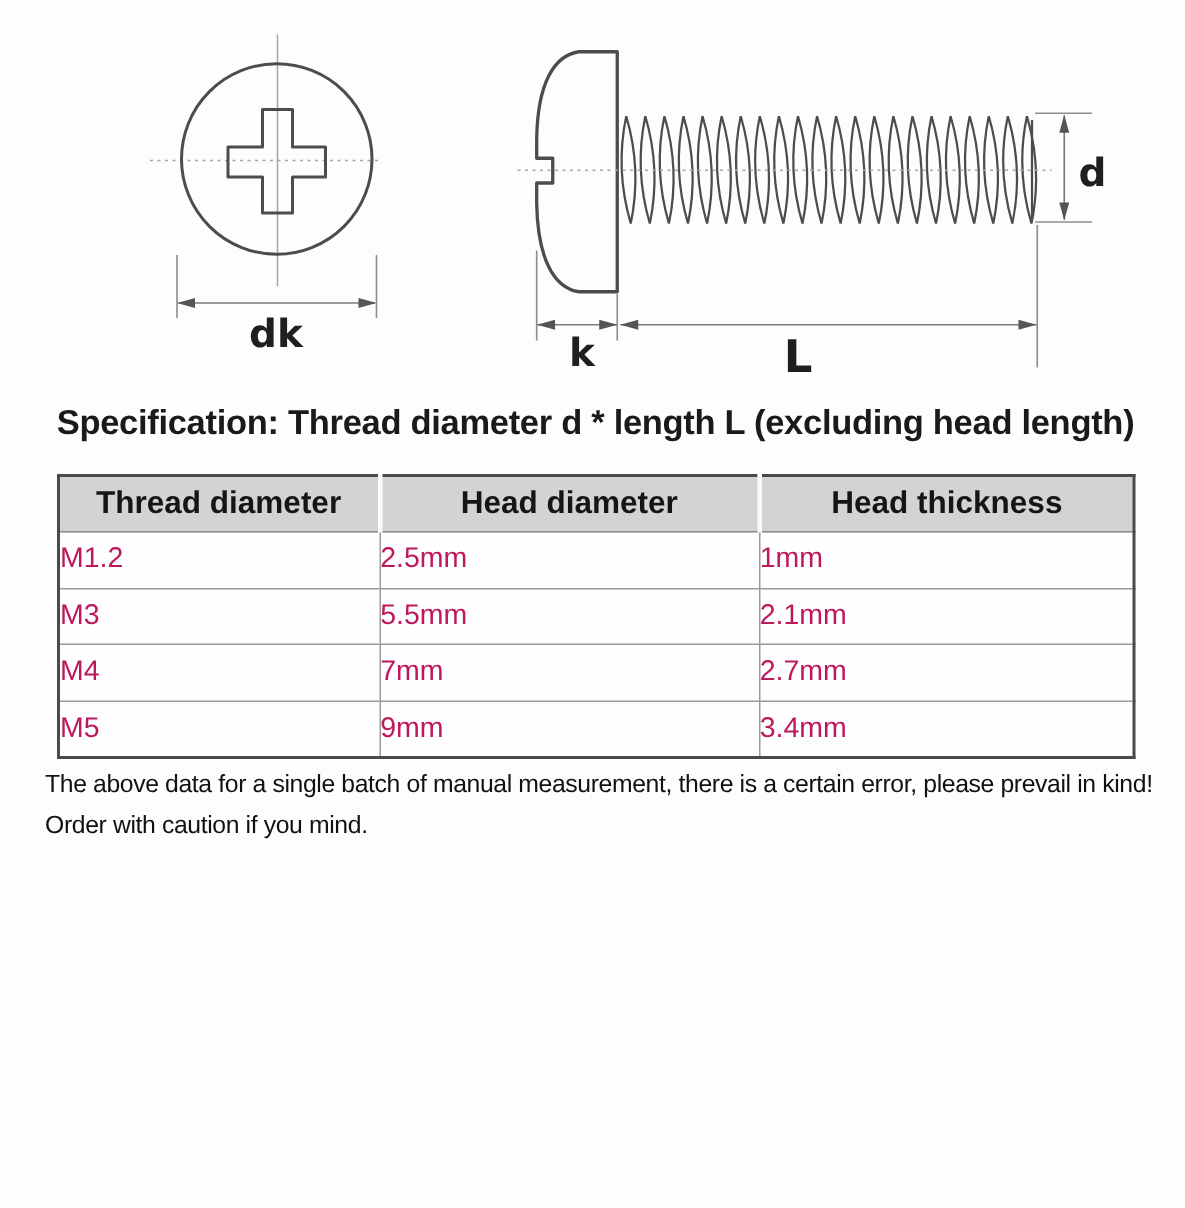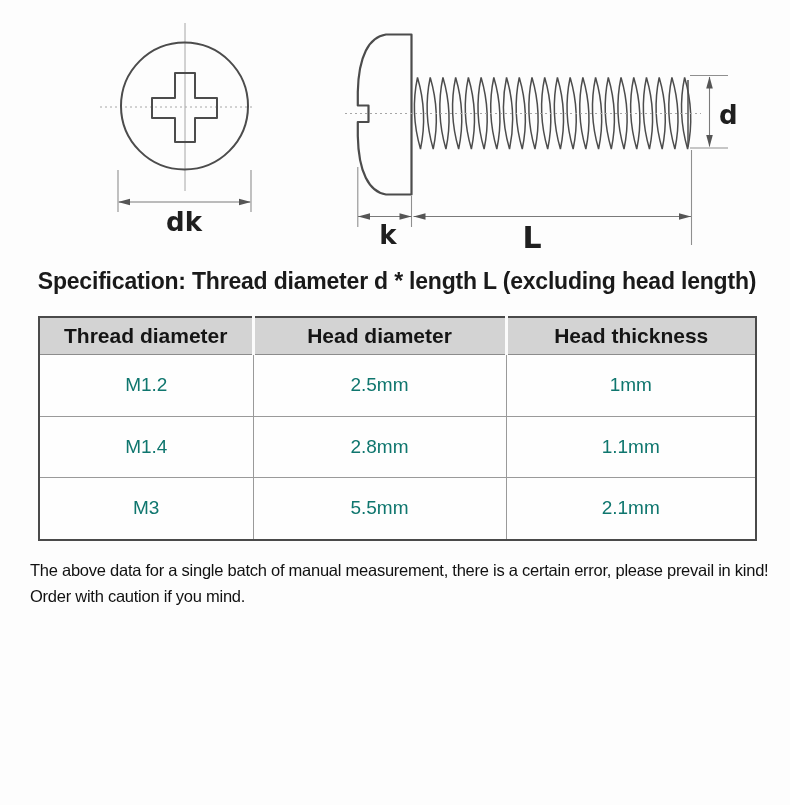--- a/index.html
+++ b/index.html
@@ -52,28 +52,27 @@
     height: 34px;
     font-size: 21px;
     font-weight: 600;
     color: #151515;
     border-bottom: 1px solid #8c8c8c;
     margin-top: 28px;
   }
   table.spec th + th { border-left: 3px solid #fbfbfb; text-align: center; }
   table.spec td {
     height: 36.5px;
-    text-align: center;
     font-size: 19px;
-    color: #0f766e;
-    padding: 12px;
+    color: #be185d;
+    padding: 0;
   }
 
   .disclaimer {
-    margin: 16px 0 0 30px;
+    margin: 4px 0 0 30px;
     width: 740px;
     font-size: 16.5px;
     letter-spacing: -0.25px;
     line-height: 1.62;
     color: #111;
   }
 </style>
 </head>
 <body>
 
@@ -171,25 +170,30 @@
       <th>Head thickness</th>
     </tr>
   </thead>
   <tbody>
     <tr>
       <td>M1.2</td>
       <td>2.5mm</td>
       <td>1mm</td>
     </tr>
     <tr>
-      <td>M1.4</td>
-      <td>2.8mm</td>
-      <td>1.1mm</td>
-    </tr>
-    <tr>
       <td>M3</td>
       <td>5.5mm</td>
       <td>2.1mm</td>
+    </tr>
+    <tr>
+      <td>M4</td>
+      <td>7mm</td>
+      <td>2.7mm</td>
+    </tr>
+    <tr>
+      <td>M5</td>
+      <td>9mm</td>
+      <td>3.4mm</td>
     </tr>
   </tbody>
 </table>
 
 <div class="disclaimer">The above data for a single batch of manual measurement, there is a certain error, please prevail in kind! Order with caution if you mind.</div>
 
 </body></html>

